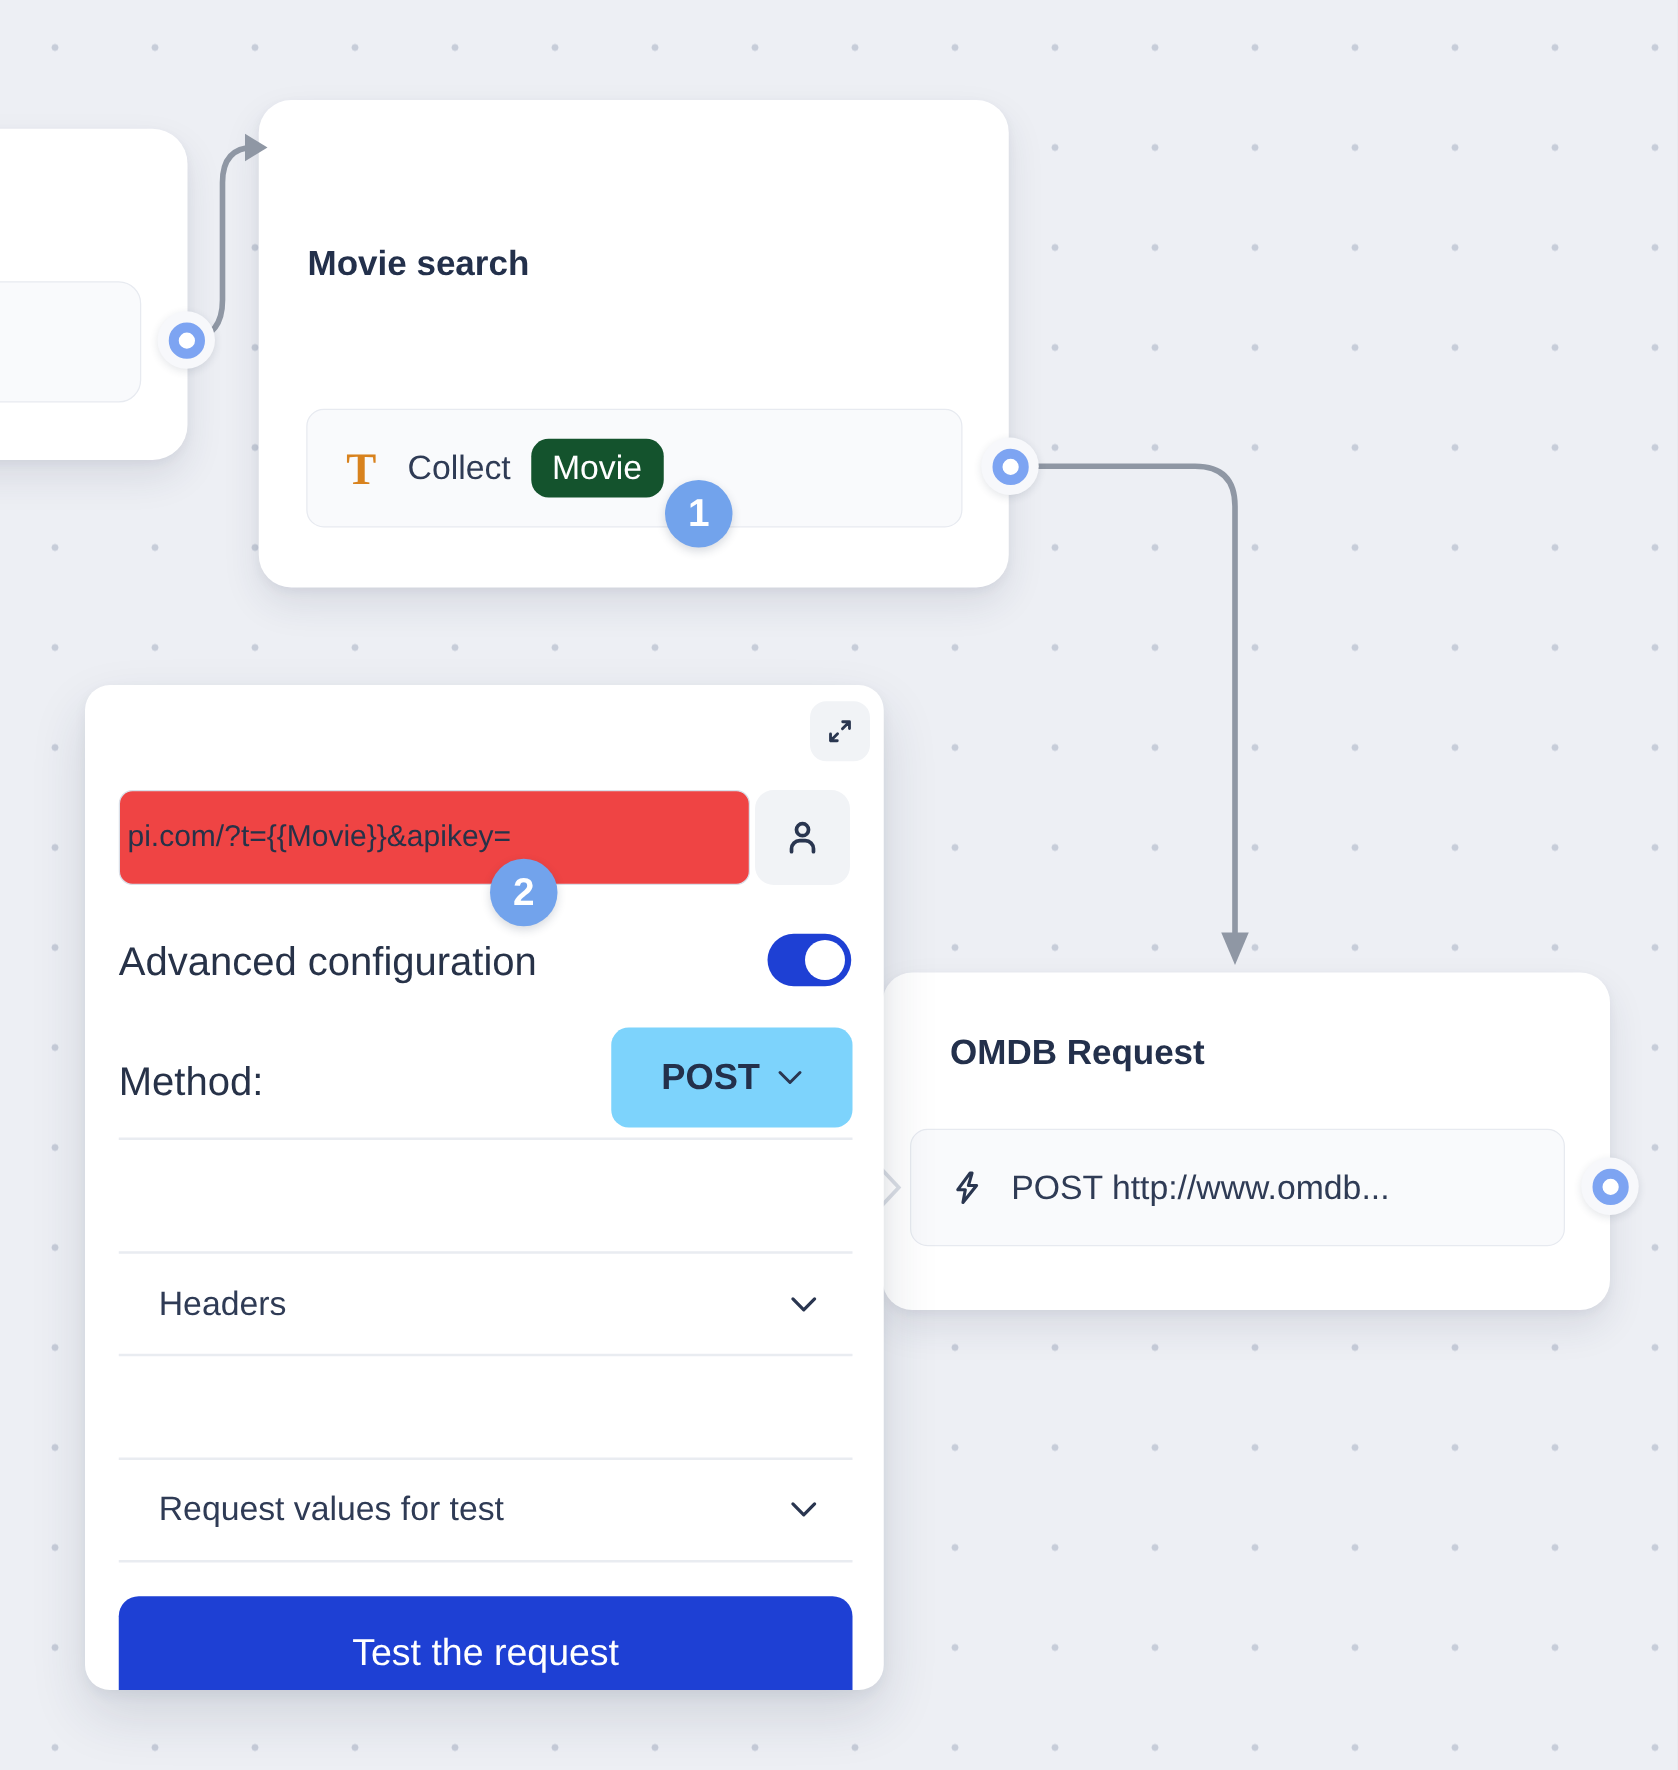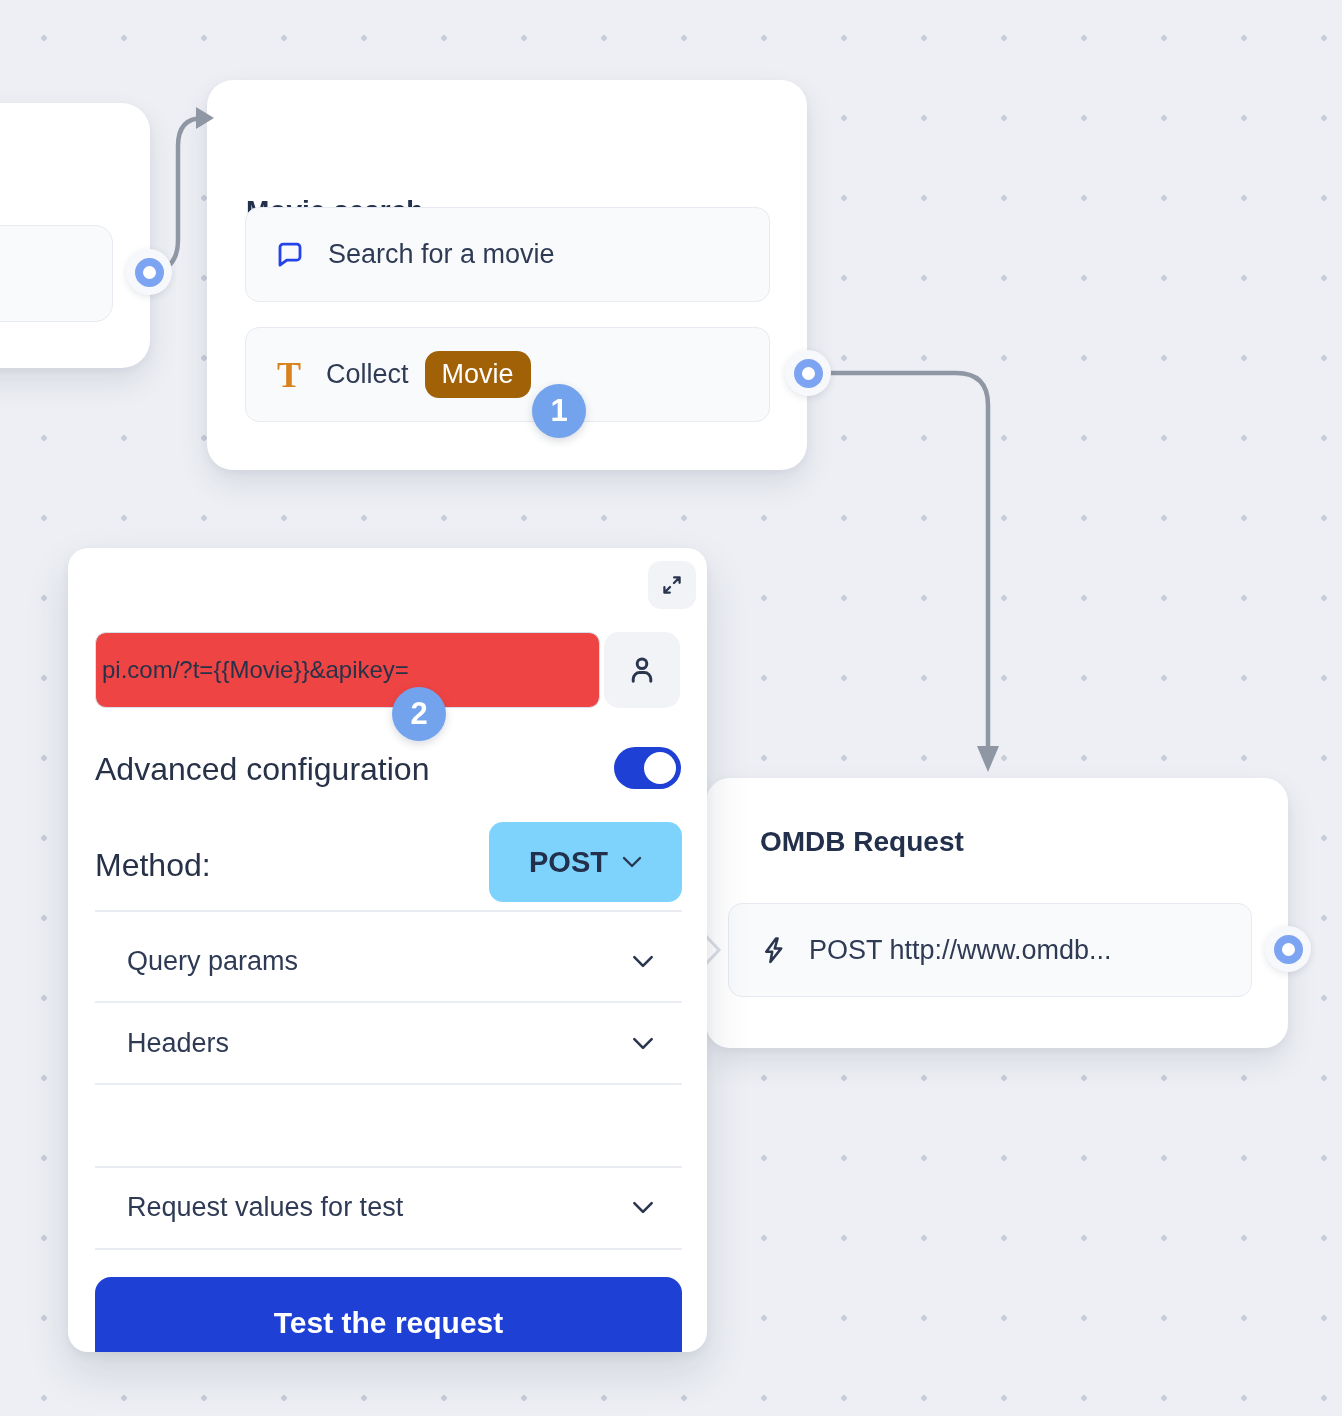--- a/index.html
+++ b/index.html
@@ -15,21 +15,21 @@
   .wires{position:absolute;left:0;top:0;z-index:2;pointer-events:none;}
   .node{position:absolute;background:#fff;border-radius:26px;
     box-shadow:0 14px 30px rgba(35,48,75,.10),0 3px 8px rgba(35,48,75,.05);z-index:1;}
   .ntitle{position:absolute;font-size:28px;font-weight:700;color:#23304b;white-space:nowrap;}
   .nitem{position:absolute;background:#f9fafc;border:1.5px solid #e7eaf0;border-radius:14px;
     display:flex;align-items:center;box-sizing:border-box;}
   .nitem .ilabel{font-size:27px;color:#2f3b55;white-space:nowrap;overflow:hidden;}
   .icon{display:inline-flex;align-items:center;justify-content:center;flex:none;}
   .t-glyph{font-family:"Liberation Serif","DejaVu Serif",serif;font-weight:700;font-size:36px;
     color:#d8821e;line-height:1;}
-  .var-badge{background:#a16207;color:#fff;border-radius:14px;padding:7px 17px;
+  .var-badge{background:#14532d;color:#fff;border-radius:14px;padding:7px 17px;
     font-size:27px;margin-left:16px;line-height:1.2;}
   .port{position:absolute;width:46px;height:46px;border-radius:50%;background:#f7f8fb;
     box-shadow:0 2px 7px rgba(35,48,75,.12);z-index:3;display:flex;align-items:center;justify-content:center;}
   .port .ring{width:29px;height:29px;border-radius:50%;background:#fff;
     border:8px solid #7da4f2;box-sizing:border-box;}
   .step-badge{position:absolute;width:54px;height:54px;border-radius:50%;background:#72a3ec;
     color:#fff;font-size:31px;font-weight:700;display:flex;align-items:center;justify-content:center;
     z-index:6;box-shadow:0 3px 8px rgba(35,48,75,.18);}
   .panel{position:absolute;left:68px;top:548px;width:639px;height:804px;background:#fff;
     border-radius:20px;box-shadow:0 20px 44px rgba(35,48,75,.14),0 4px 10px rgba(35,48,75,.06);
@@ -45,21 +45,21 @@
   .toggle .knob{position:absolute;right:5px;top:5px;width:32px;height:32px;border-radius:50%;background:#fff;}
   .method-dd{position:absolute;left:421px;top:274px;width:193px;height:80px;background:#7dd3fc;
     border-radius:14px;display:flex;align-items:center;justify-content:center;gap:14px;cursor:pointer;}
   .method-dd .mval{font-size:29px;font-weight:600;color:#23304b;}
   .divider{position:absolute;left:27px;width:587px;height:1.5px;background:#e9ecf1;}
   .section{position:absolute;left:27px;width:587px;height:80px;display:flex;align-items:center;
     justify-content:space-between;cursor:pointer;}
   .section .slabel{font-size:27px;color:#2f3b55;padding-left:32px;}
   .section .chev{padding-right:28px;display:flex;}
   .test-btn{position:absolute;left:27px;top:729px;width:587px;height:92px;background:#1e40d4;
-    border:none;border-radius:16px;color:#fff;font-size:30px;font-weight:700;
+    border:none;border-radius:16px;color:#fff;font-size:30px;font-weight:400;
     font-family:"Liberation Sans","DejaVu Sans",sans-serif;cursor:pointer;}
 </style>
 </head>
 <body>
 
 <div class="canvas">
 
   <svg class="wires" width="1342" height="1416" viewBox="0 0 1342 1416">
     <path d="M 154 272 Q 178 268 178 240 L 178 146 Q 178 118 203 118" fill="none" stroke="#8f97a4" stroke-width="4.5" stroke-linecap="round"></path>
     <polygon points="196,107 196,129 214,118" fill="#8f97a4"></polygon>
@@ -67,28 +67,20 @@
     <polygon points="977,746 999,746 988,772" fill="#8f97a4"></polygon>
     <path d="M 704 934 L 719 950 L 704 966" fill="#ffffff" stroke="#d9dde4" stroke-width="3"></path>
   </svg>
 
   <div class="node" style="left:-60px;top:103px;width:210px;height:265px;border-radius:28px;">
     <div class="nitem" style="left:20px;top:122px;width:153px;height:97px;border-radius:18px;"></div>
   </div>
 
   <div class="node" style="left:207px;top:80px;width:600px;height:390px;">
     <div class="ntitle" style="left:39px;top:115px;">Movie search</div>
-    <div class="nitem" style="left:38px;top:127px;width:525px;height:95px;padding:0 20px 0 28px;">
-      <span class="icon" style="margin-right:22px;">
-        <svg width="32" height="32" viewBox="0 0 24 24" fill="none" stroke="#2443e8" stroke-width="2.1" stroke-linejoin="round" stroke-linecap="round">
-          <path d="M4.5 6.2 a2.4 2.4 0 0 1 2.4-2.4 h10.2 a2.4 2.4 0 0 1 2.4 2.4 v7.2 a2.4 2.4 0 0 1-2.4 2.4 H9.6 L4.5 19.6 Z"></path>
-        </svg>
-      </span>
-      <span class="ilabel">Search for a movie</span>
-    </div>
     <div class="nitem" style="left:38px;top:247px;width:525px;height:95px;padding:0 20px 0 31px;">
       <span class="icon t-glyph" style="margin-right:25px;">T</span>
       <span class="ilabel">Collect</span>
       <span class="var-badge">Movie</span>
     </div>
   </div>
 
   <div class="node" style="left:706px;top:778px;width:582px;height:270px;border-radius:24px;">
     <div class="ntitle" style="left:30px;top:48px;margin-left:24px;">OMDB Request</div>
     <div class="nitem" style="left:22px;top:125px;width:524px;height:94px;padding:0 20px 0 30px;">
@@ -136,28 +128,20 @@
     <div class="plabel" style="left:27px;top:299px;">Method:</div>
     <div class="method-dd">
       <span class="mval">POST</span>
       <svg width="20" height="12" viewBox="0 0 20 12" fill="none" stroke="#2a3650" stroke-width="2.4" stroke-linecap="round" stroke-linejoin="round">
         <path d="M2 2 L10 10 L18 2"></path>
       </svg>
     </div>
 
     <div class="divider" style="top:362px;"></div>
 
-    <div class="section" style="top:373px;">
-      <span class="slabel">Query params</span>
-      <span class="chev">
-        <svg width="22" height="13" viewBox="0 0 20 12" fill="none" stroke="#2a3650" stroke-width="2.4" stroke-linecap="round" stroke-linejoin="round">
-            <path d="M2 2 L10 10 L18 2"></path>
-          </svg>
-      </span>
-    </div>
     <div class="divider" style="top:453px;"></div>
 
     <div class="section" style="top:455px;">
       <span class="slabel">Headers</span>
       <span class="chev">
         <svg width="22" height="13" viewBox="0 0 20 12" fill="none" stroke="#2a3650" stroke-width="2.4" stroke-linecap="round" stroke-linejoin="round">
             <path d="M2 2 L10 10 L18 2"></path>
           </svg>
       </span>
     </div>

